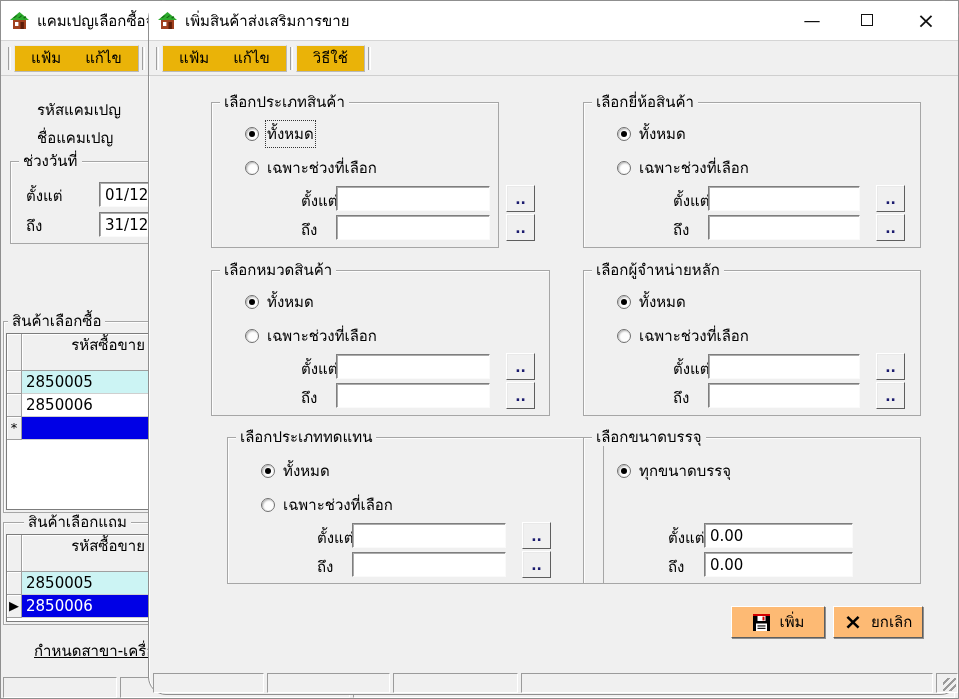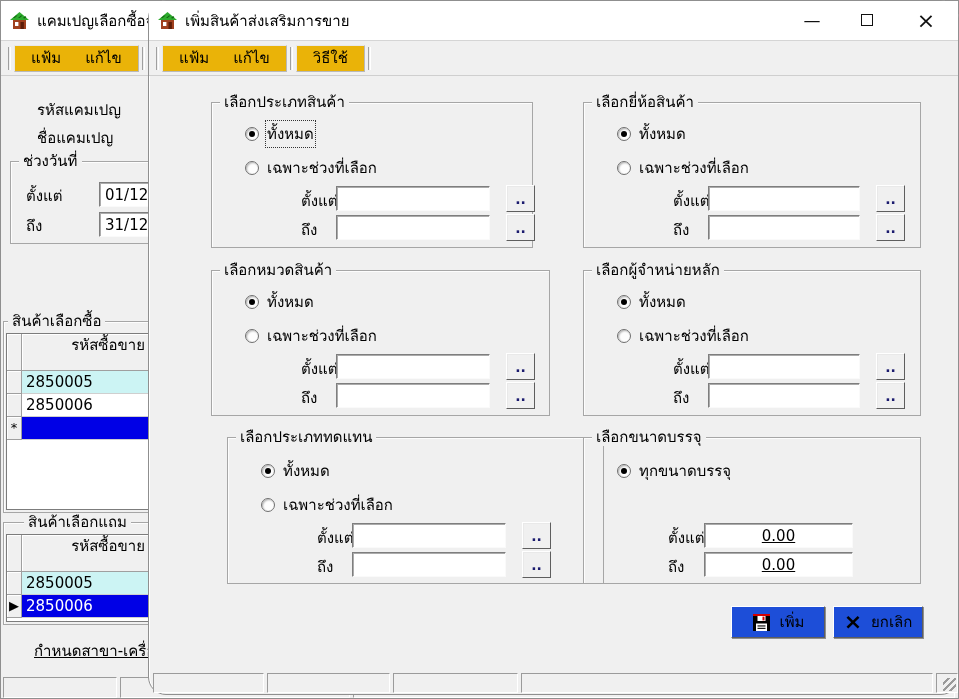--- a/index.html
+++ b/index.html
@@ -22,24 +22,24 @@
   .group { position:absolute; border:1px solid #a6a6a6; box-shadow:1px 1px 0 #fdfdfd inset; }
   .legend { position:absolute; top:-10px; left:8px; background:#f0f0f0; padding:0 4px; line-height:18px; white-space:nowrap; }
 
   .radio-row { position:absolute; left:33px; display:flex; align-items:center; gap:8px; height:18px; white-space:nowrap; }
   .radio { width:14px; height:14px; border-radius:50%; background:#fdfdfd; border:1px solid #6f6f6f; box-shadow:inset 1px 1px 2px rgba(0,0,0,.3); position:relative; flex:0 0 auto; }
   .radio.checked::after { content:""; position:absolute; left:3px; top:3px; width:6px; height:6px; border-radius:50%; background:#000; }
   .focus-rect { outline:1px dotted #333; outline-offset:1px; }
 
   .flabel { position:absolute; white-space:nowrap; }
   input.field { position:absolute; height:25px; background:#fff; border:1px solid #7e7e7e; border-bottom-color:#fafafa; border-right-color:#fafafa; box-shadow:inset 1px 1px 0 #ababab; font-size:15px; padding:0 5px; font-family:inherit; }
-  input.field.num { text-align:center;text-decoration:underline; }
+  input.field.num { text-align:left; }
   .browse { position:absolute; width:29px; height:27px; background:#f0f0f0; border:1px solid; border-color:#ffffff #5e5e5e #5e5e5e #ffffff; box-shadow:inset 1px 1px 0 #e9e9e9; color:#1b1b6e; font-weight:bold; font-size:14px; text-align:center; line-height:16px; font-family:inherit; cursor:default; }
 
-  .btn { position:absolute; height:32px; background:#1d4ed8; border:1px solid; border-color:#ffffff #5e5e5e #5e5e5e #ffffff; box-shadow:1px 1px 0 #8f8f8f; display:flex; align-items:center; justify-content:center; gap:9px; font-size:15px; font-family:inherit; cursor:default; }
+  .btn { position:absolute; height:32px; background:#fdba74; border:1px solid; border-color:#ffffff #5e5e5e #5e5e5e #ffffff; box-shadow:1px 1px 0 #8f8f8f; display:flex; align-items:center; justify-content:center; gap:9px; font-size:15px; font-family:inherit; cursor:default; }
   .xglyph { font-size:22px; font-weight:bold; line-height:18px; }
 
   .statusbar { position:absolute; display:flex; }
   .panel { border:1px solid; border-color:#9b9b9b #ffffff #ffffff #9b9b9b; background:#f0f0f0; height:100%; margin-right:3px; position:relative; }
   .sizegrip { position:absolute; right:1px; bottom:1px; width:13px; height:13px;
     background:repeating-linear-gradient(135deg, transparent 0 3px, #9a9a9a 3px 5px); }
 
   .grid { position:absolute; background:#fff; border:1px solid #7c7c7c; overflow:hidden; }
   .grow { display:flex; width:100%; }
   .ghead { height:37px; }
@@ -168,21 +168,21 @@
         <span class="mi">แฟ้ม</span>
         <span class="mi">แก้ไข</span>
       </div>
       <span class="grip"></span>
       <div class="band">
         <span class="mi">วิธีใช้</span>
       </div>
       <span class="grip"></span>
     </div>
 
-    <div class="group" style="left:62px; top:101px; width:322px; height:146px;">
+    <div class="group" style="left:62px; top:101px; width:288px; height:146px;">
       <span class="legend">เลือกประเภทสินค้า</span>
       <div class="radio-row" style="top:22px;">
         <span class="radio checked"></span>
         <span class="focus-rect">ทั้งหมด</span>
       </div>
       <div class="radio-row" style="top:56px;">
         <span class="radio"></span>
         <span>เฉพาะช่วงที่เลือก</span>
       </div>
       <span class="flabel" style="left:89px; top:86px;">ตั้งแต่</span>

